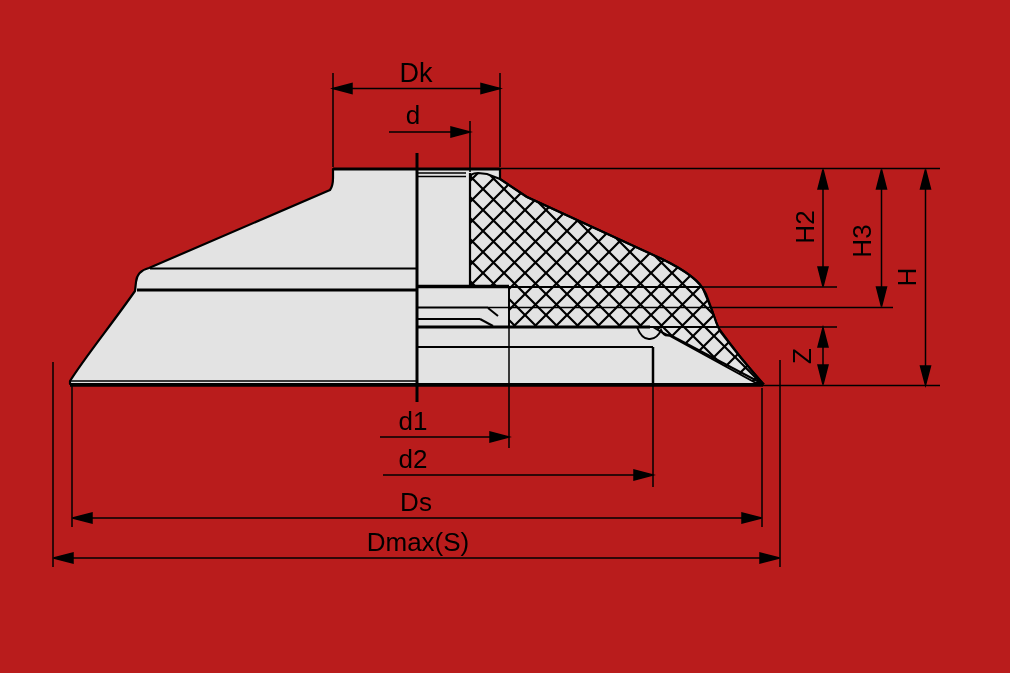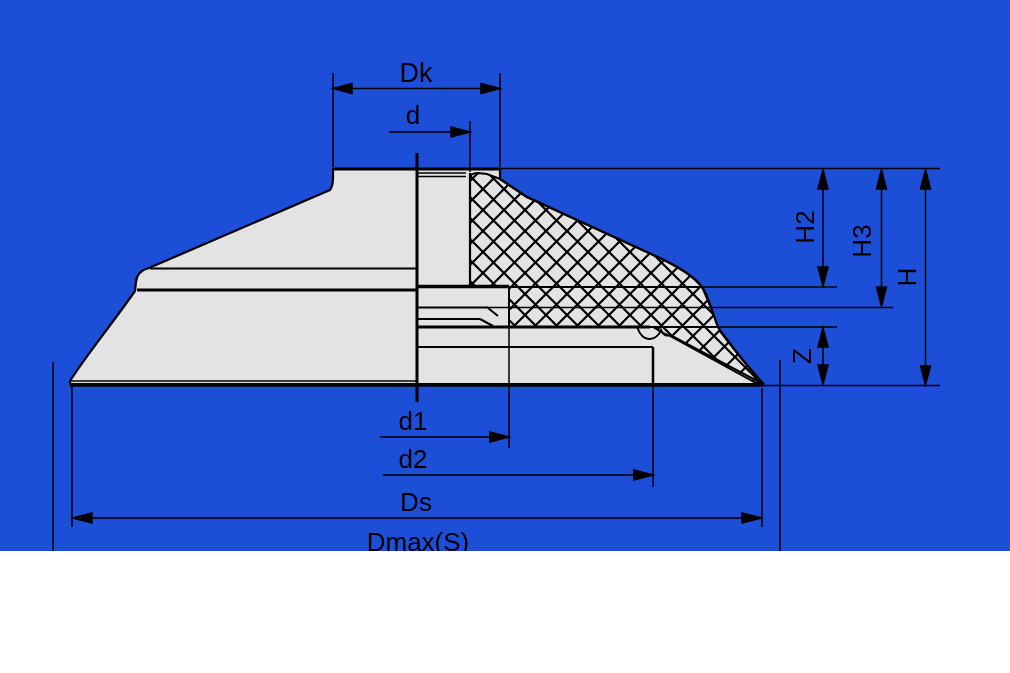--- a/index.html
+++ b/index.html
@@ -1,16 +1,16 @@
 <!DOCTYPE html>
 <html><head>
 <meta charset="utf-8">
 <style>
   html,body{margin:0;padding:0;background:#ffffff;}
-  .stage{position:relative;width:1010px;height:551px;background:#1d4ed8;overflow:hidden;}
+  .stage{position:relative;width:1010px;height:673px;background:#b91c1c;overflow:hidden;}
   svg{display:block;}
   text{font-family:"Liberation Sans","DejaVu Sans",sans-serif;fill:#000;}
   .dimlabel{font-size:26px;}
   .dimlabel-big{font-size:27px;}
 </style>
 </head>
 <body>
 
 <div class="stage">
 <svg width="1010" height="673" viewBox="0 0 1010 673">

